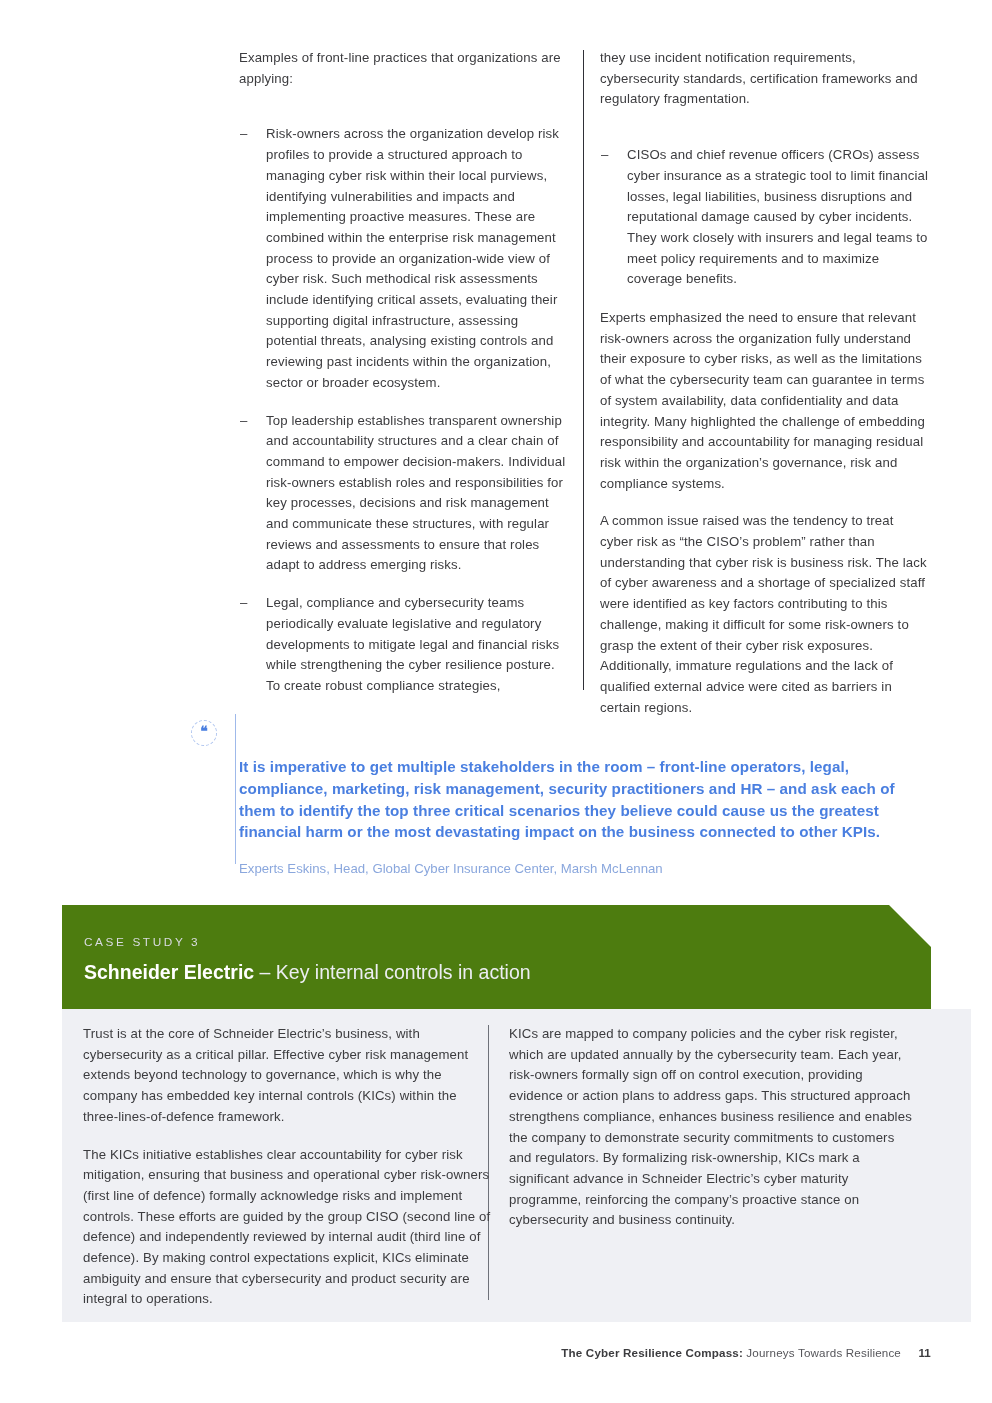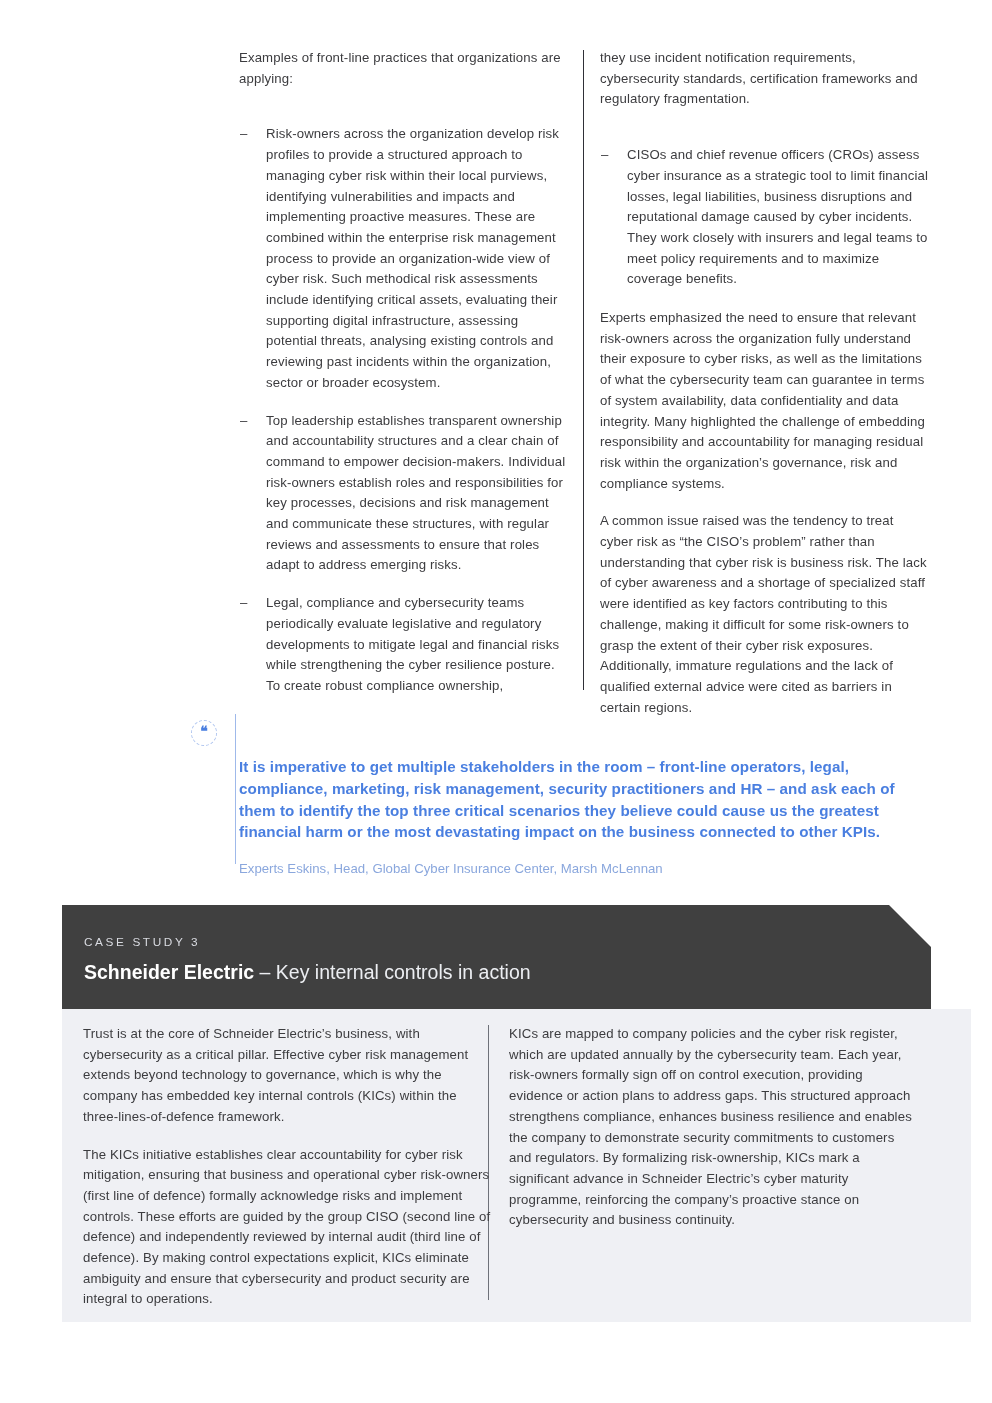--- a/index.html
+++ b/index.html
@@ -132,21 +132,21 @@
     margin: 0;
   }
 
   
   .case-banner {
     position: absolute;
     left: 62px;
     top: 905px;
     width: 869px;
     height: 104px;
-    background: #404040;
+    background: #4d7c0f;
     -webkit-clip-path: polygon(0 0, calc(100% - 42px) 0, 100% 42px, 100% 100%, 0 100%);
     clip-path: polygon(0 0, calc(100% - 42px) 0, 100% 42px, 100% 100%, 0 100%);
   }
   .case-eyebrow {
     position: absolute;
     left: 22px;
     top: 30px;
     font-size: 11.8px;
     letter-spacing: 0.22em;
     color: #d9dbe1;
@@ -231,21 +231,21 @@
         <li>
           <span class="dash">–</span>
           <span>Risk-owners across the organization develop risk profiles to provide a structured approach to managing cyber risk within their local purviews, identifying vulnerabilities and impacts and implementing proactive measures. These are combined within the enterprise risk management process to provide an organization-wide view of cyber risk. Such methodical risk assessments include identifying critical assets, evaluating their supporting digital infrastructure, assessing potential threats, analysing existing controls and reviewing past incidents within the organization, sector or broader ecosystem.</span>
         </li>
         <li>
           <span class="dash">–</span>
           <span>Top leadership establishes transparent ownership and accountability structures and a clear chain of command to empower decision-makers. Individual risk-owners establish roles and responsibilities for key processes, decisions and risk management and communicate these structures, with regular reviews and assessments to ensure that roles adapt to address emerging risks.</span>
         </li>
         <li>
           <span class="dash">–</span>
-          <span>Legal, compliance and cybersecurity teams periodically evaluate legislative and regulatory developments to mitigate legal and financial risks while strengthening the cyber resilience posture. To create robust compliance ownership,</span>
+          <span>Legal, compliance and cybersecurity teams periodically evaluate legislative and regulatory developments to mitigate legal and financial risks while strengthening the cyber resilience posture. To create robust compliance strategies,</span>
         </li>
       </ul>
     </div>
 
     <div class="col col-right">
       <p class="body-text">they use incident notification requirements, cybersecurity standards, certification frameworks and regulatory fragmentation.</p>
       <div class="spacer-sm"></div>
       <ul class="dash-list">
         <li>
           <span class="dash">–</span>
@@ -282,14 +282,19 @@
     <div class="case-col case-col-left">
       <p class="case-text">Trust is at the core of Schneider Electric’s business, with cybersecurity as a critical pillar. Effective cyber risk management extends beyond technology to governance, which is why the company has embedded key internal controls (KICs) within the three-lines-of-defence framework.</p>
       <p class="case-text">The KICs initiative establishes clear accountability for cyber risk mitigation, ensuring that business and operational cyber risk-owners (first line of defence) formally acknowledge risks and implement controls. These efforts are guided by the group CISO (second line of defence) and independently reviewed by internal audit (third line of defence). By making control expectations explicit, KICs eliminate ambiguity and ensure that cybersecurity and product security are integral to operations.</p>
     </div>
 
     <div class="case-col case-col-right">
       <p class="case-text">KICs are mapped to company policies and the cyber risk register, which are updated annually by the cybersecurity team. Each year, risk-owners formally sign off on control execution, providing evidence or action plans to address gaps. This structured approach strengthens compliance, enhances business resilience and enables the company to demonstrate security commitments to customers and regulators. By formalizing risk-ownership, KICs mark a significant advance in Schneider Electric’s cyber maturity programme, reinforcing the company’s proactive stance on cybersecurity and business continuity.</p>
     </div>
   </div>
 
+  <div class="footer">
+    <span class="f-strong">The Cyber Resilience Compass:</span>
+    <span class="f-light">Journeys Towards Resilience</span>
+    <span class="f-page">11</span>
+  </div>
 
 </div>
 
 </body></html>

